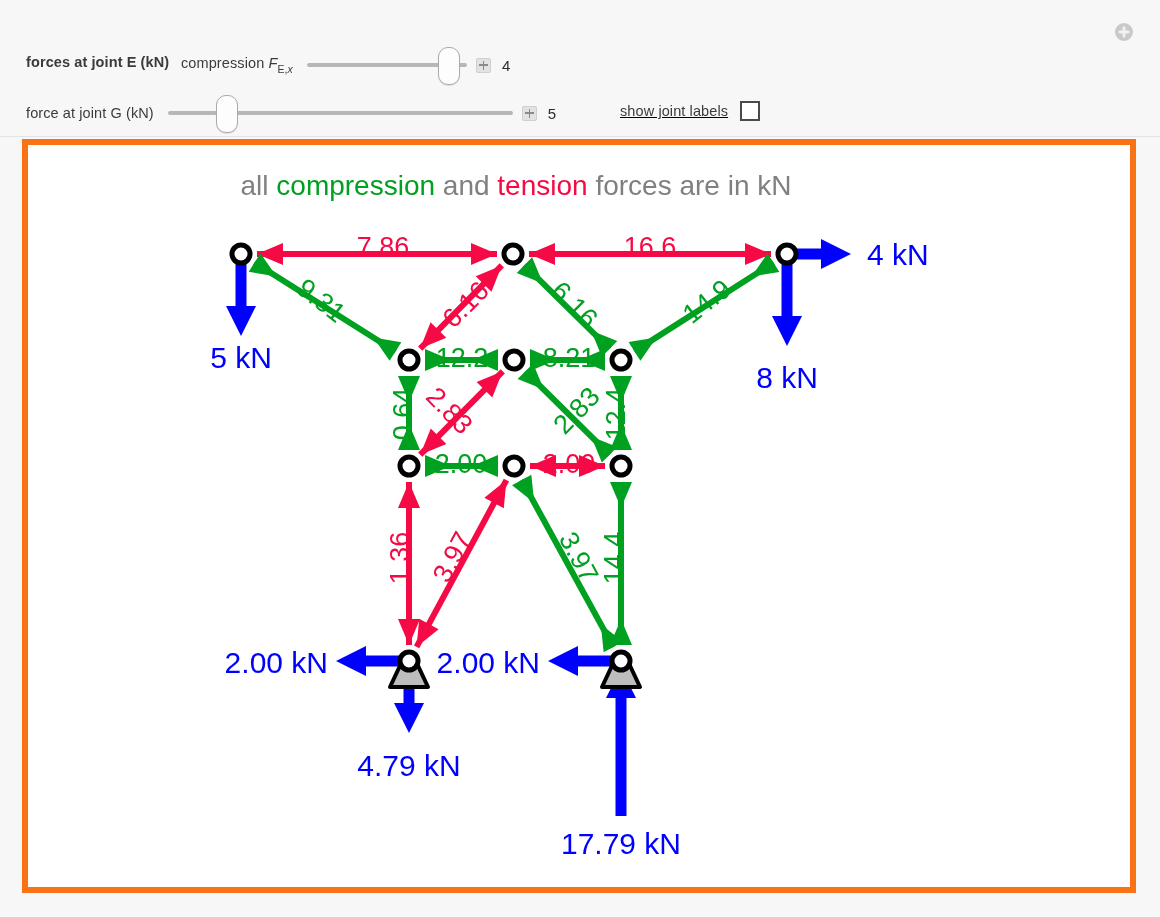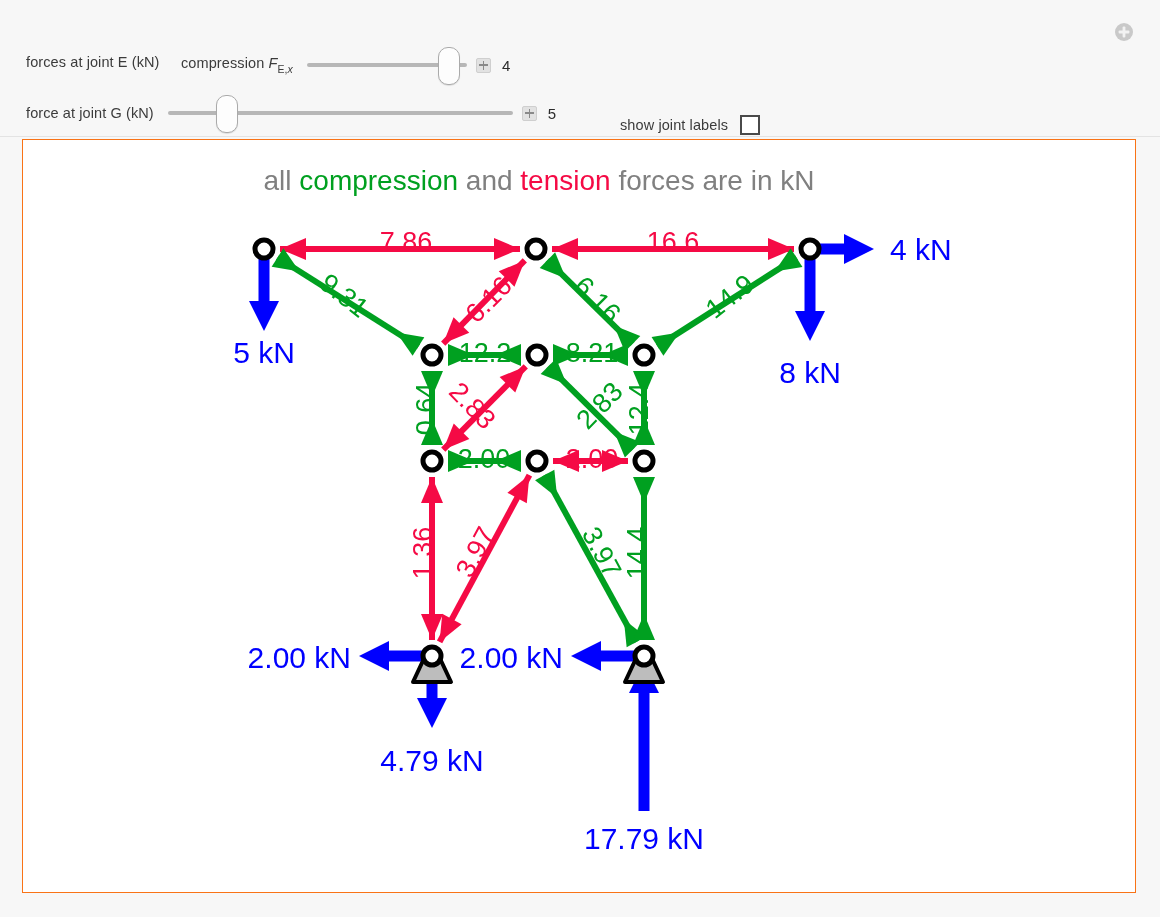--- a/index.html
+++ b/index.html
@@ -85,36 +85,35 @@
     position: absolute;
     right: 26px; top: 22px;
     width: 20px; height: 20px;
   }
   
   #panel {
     position: absolute;
     left: 22px; top: 139px;
     width: 1114px; height: 754px;
     background: #ffffff;
-    border: 1px solid #f97316;
+    border: 6px solid #f97316;
     box-sizing: border-box;
     overflow: hidden;
-    padding-left: 28px;
   }
   #truss { display: block; }
   text { font-family: "Liberation Sans", sans-serif; }
 </style>
 </head>
 <body>
 
 <div id="app">
 
   <div id="controls">
 
-    <div class="ctl-row" style="left:26px; top:54px;">
+    <div class="ctl-row" style="left:26px; top:54px;font-weight:bold;">
       <span class="ctl-label">forces at joint E (kN)</span>
     </div>
 
     <div class="ctl-row" style="left:181px; top:53px;">
       <span class="ctl-label">
         <span>compression</span>
         <span class="ital">F</span><span class="sub">E,<span class="it">x</span></span>
       </span>
       <div class="slider" style="width:160px; margin-left:14px;">
         <div class="track"></div>
@@ -128,21 +127,21 @@
     <div class="ctl-row" style="left:26px; top:101px;justify-content:center;">
       <span class="ctl-label">force at joint G (kN)</span>
       <div class="slider" style="width:345px; margin-left:14px;">
         <div class="track"></div>
         <div class="thumb" id="thumb2" style="left: calc(17% - 10px);"></div>
       </div>
       <div class="plusbox"></div>
       <span class="ctl-value">5</span>
     </div>
 
-    <div class="ctl-row" style="left:620px; top:115px;">
+    <div class="ctl-row" style="left:620px; top:101px;text-decoration:underline;">
       <span class="ctl-label">show joint labels</span>
       <div class="checkbox"></div>
     </div>
 
     <div id="gear-btn">
       <svg width="20" height="20" viewBox="0 0 20 20">
         <circle cx="10" cy="10" r="9" fill="#c9c9c9"></circle>
         <rect x="8.6" y="4.6" width="2.8" height="10.8" rx="1" fill="#f2f2f2"></rect>
         <rect x="4.6" y="8.6" width="10.8" height="2.8" rx="1" fill="#f2f2f2"></rect>
       </svg>

